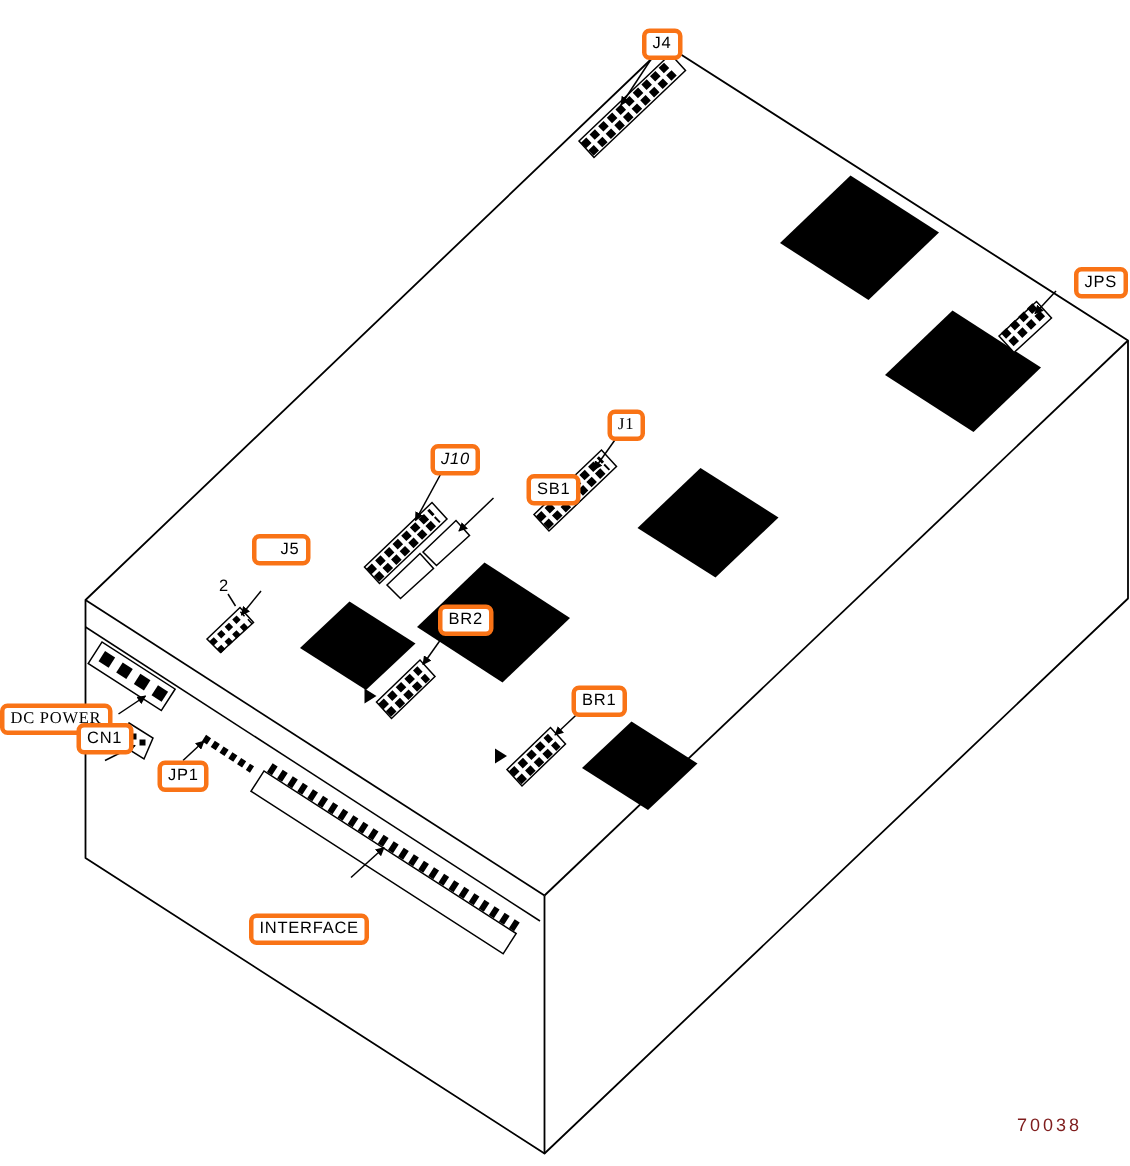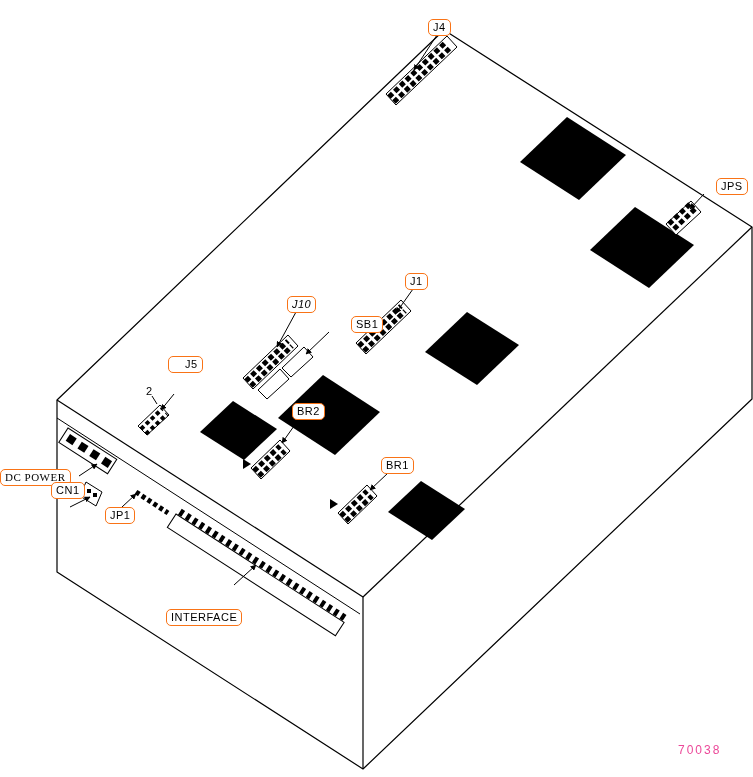--- a/index.html
+++ b/index.html
@@ -16,40 +16,40 @@
     overflow: hidden;
   }
   #canvas svg {
     position: absolute;
     left: 0;
     top: 0;
   }
   .callout {
     position: absolute;
     background: #ffffff;
-    border: 1px solid #f97316;
+    border: 3px solid #f97316;
     border-radius: 5px;
     font-size: 11px;
     line-height: 13px;
     letter-spacing: 0.5px;
     color: #000000;
     padding: 1px 4px;
     white-space: nowrap;
     z-index: 5;
   }
   .plain-text {
     position: absolute;
     color: #000000;
     font-size: 11px;
     line-height: 12px;
     z-index: 5;
   }
   .fig-num {
     position: absolute;
-    color: #ec4899;
+    color: #7f1d1d;
     font-size: 12px;
     letter-spacing: 2px;
     z-index: 5;
   }
 </style>
 </head>
 <body>
 
 <div id="canvas">
 
@@ -161,21 +161,21 @@
       <line x1="388" y1="473" x2="370" y2="490" marker-end="url(#arr)"></line>
       <line x1="79" y1="476" x2="97" y2="464" marker-end="url(#arr)"></line>
       <line x1="70" y1="507" x2="90" y2="497" marker-end="url(#arr)"></line>
       <line x1="122" y1="507" x2="136" y2="494" marker-end="url(#arr)"></line>
       <line x1="234" y1="585" x2="256" y2="565" marker-end="url(#arr)"></line>
     </g>
   </svg>
 
   <div class="callout" style="left:428px; top:19px;">J4</div>
   <div class="callout" style="left:716px; top:178px;text-align:right;">JPS</div>
-  <div class="callout" style="left:405px; top:273px;">J1</div>
+  <div class="callout" style="left:405px; top:273px;font-family:Liberation Serif, serif;">J1</div>
   <div class="callout" style="left:287px; top:296px;font-style:italic;">J10</div>
   <div class="callout" style="left:323px; top:316px;margin-left:28px;">SB1</div>
   <div class="callout" style="left:168px; top:356px;padding-left:16px;">J5</div>
   <div class="callout" style="left:292px; top:403px;text-align:center;">BR2</div>
   <div class="callout" style="left:381px; top:457px;">BR1</div>
   <div class="callout" style="left:0;   top:469px;font-family:Liberation Serif, serif;">DC POWER</div>
   <div class="callout" style="left:51px;  top:482px;">CN1</div>
   <div class="callout" style="left:105px; top:507px;">JP1</div>
   <div class="callout" style="left:166px; top:585px;margin-top:24px;">INTERFACE</div>
 

